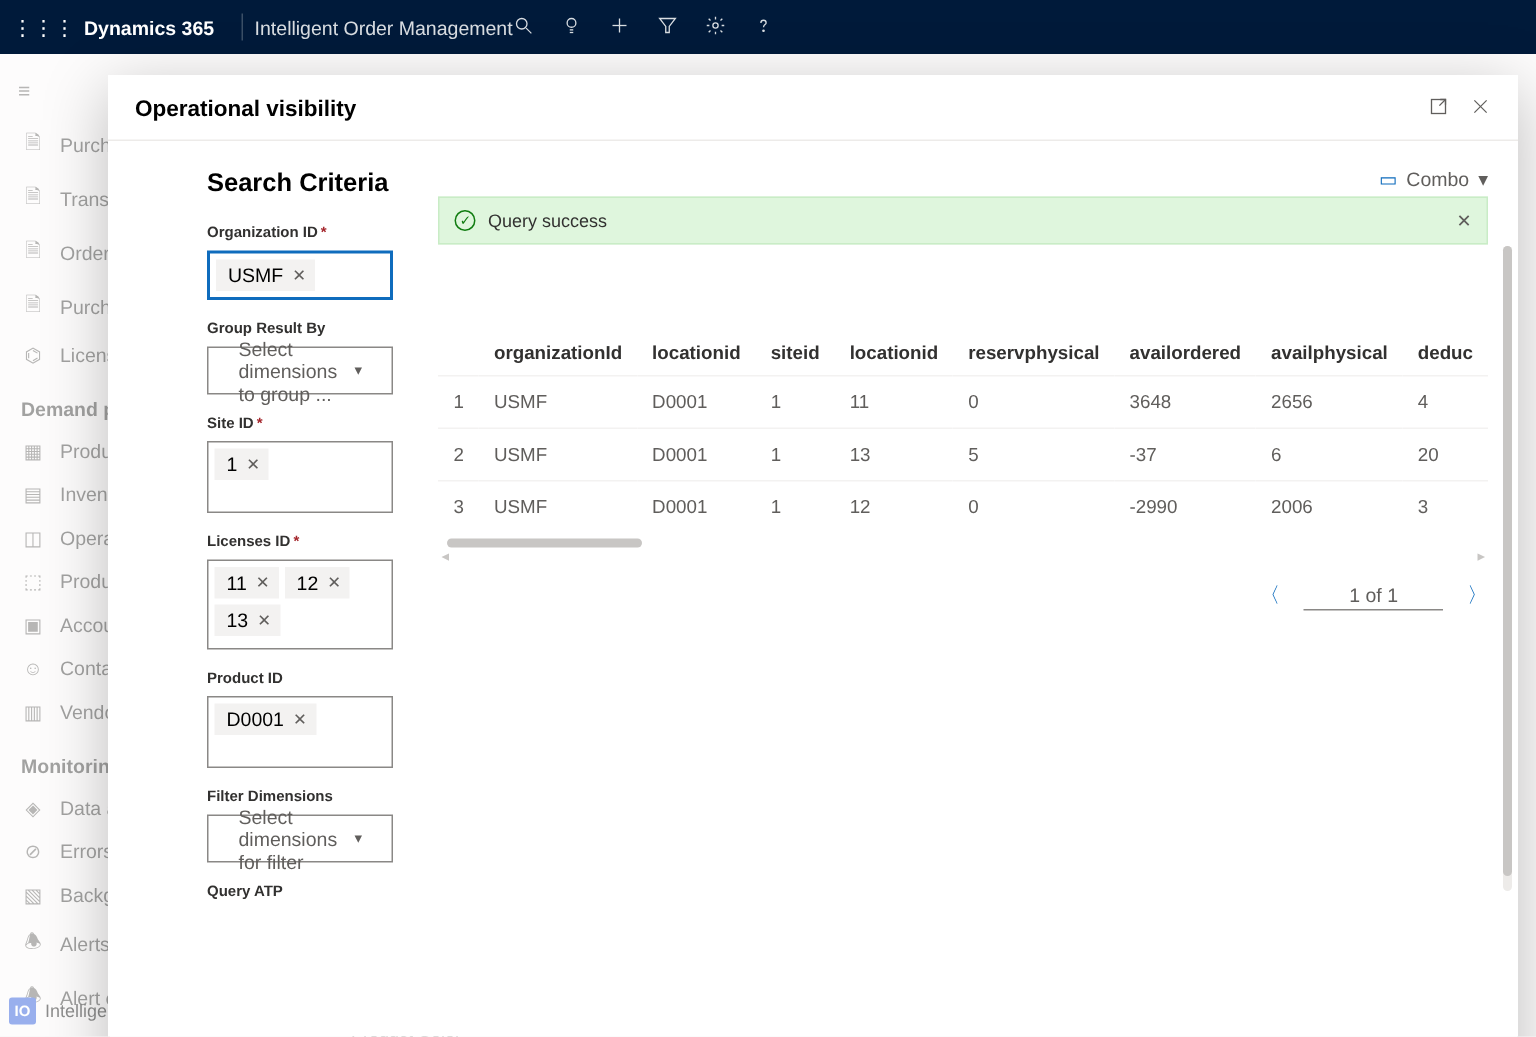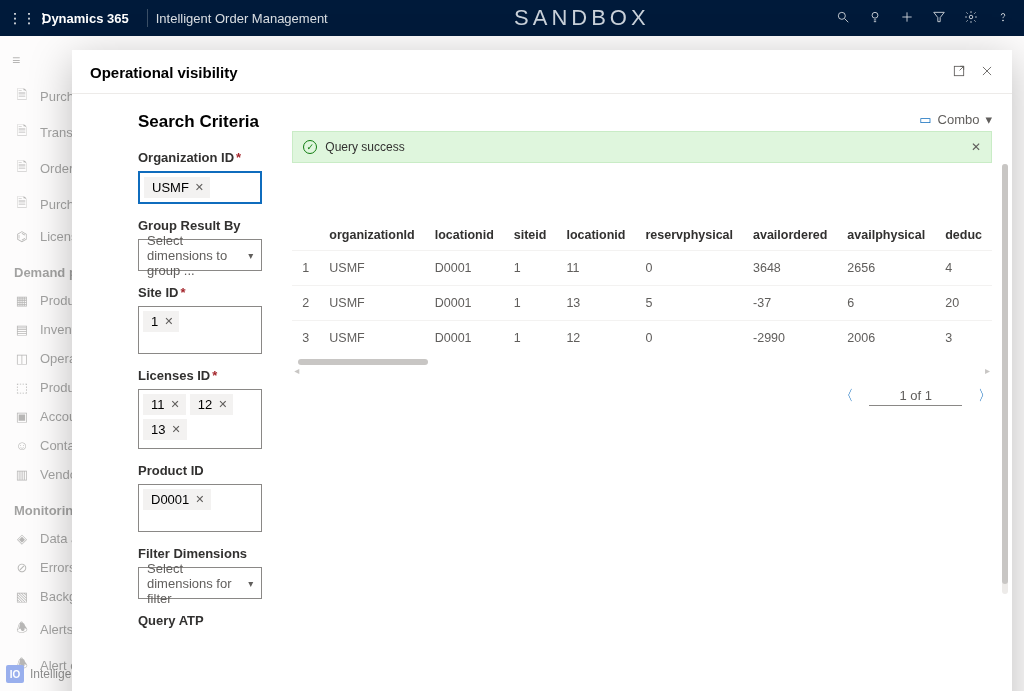--- a/index.html
+++ b/index.html
@@ -1,21 +1,21 @@
 <!DOCTYPE html>
 <html><head>
 <meta charset="utf-8">
 <style>
 * { box-sizing: border-box; margin: 0; padding: 0; font-family: "Segoe UI", Arial, sans-serif; }
 body { background: #f3f2f1; width: 1024px; height: 691px; overflow: hidden; position: relative; }
 
 
 .topbar { height: 36px; background: #001a3a; color: #fff; display: flex; align-items: center; padding: 0 8px; font-size: 13px; }
 .topbar .waffle { width: 28px; text-align: center; font-size: 14px; }
-.topbar .brand { font-weight: 600; margin-right: 10px; margin-left: 6px; }
+.topbar .brand { font-weight: 600; margin-right: 10px; margin-left: 20px; }
 .topbar .divider { width: 1px; height: 18px; background: #3b4f66; margin: 0 8px; }
 .topbar .module { opacity: .85; }
 .topbar .sandbox { flex: 1; text-align: center; font-size: 22px; letter-spacing: 4px; color: #c9d1da; font-weight: 300; }
 .topbar .icons { display: flex; gap: 18px; padding-right: 6px; }
 .topbar .icons span { cursor: pointer; opacity: .85; font-size: 14px; }
 
 
 .page { position: absolute; top: 36px; left: 0; right: 0; bottom: 0; background: #faf9f8; display: flex; }
 .sidebar { width: 180px; padding-top: 12px; font-size: 13px; color: #323130; }
 .sidebar .hamburger { padding: 4px 12px 10px; font-size: 14px; color: #605e5c; }
@@ -36,27 +36,27 @@
 
 .modal { position: absolute; top: 50px; left: 72px; width: 940px; height: 690px; background: #fff; box-shadow: 0 10px 40px rgba(0,0,0,.25); display: flex; flex-direction: column; }
 .modal-head { display: flex; align-items: center; justify-content: space-between; padding: 14px 18px 12px; border-bottom: 1px solid #edebe9; }
 .modal-head h2 { font-size: 15px; font-weight: 600; }
 .modal-head .head-icons { display: flex; gap: 14px; color: #605e5c; font-size: 14px; }
 .modal-body { flex: 1; display: flex; overflow: hidden; }
 
 
 .criteria { width: 220px; padding: 18px 20px; overflow-y: auto; margin-left: 46px; }
 .criteria h3 { font-size: 17px; font-weight: 600; margin-bottom: 18px; }
-.criteria label { display: block; font-size: 13px; font-weight: 600; margin-bottom: 6px; color: #323130; }
+.criteria label { display: block; font-size: 10px; font-weight: 600; margin-bottom: 6px; color: #323130; }
 .criteria label .req { color: #a4262c; margin-left: 2px; }
 .tagbox { border: 1px solid #8a8886; padding: 4px; min-height: 32px; display: flex; flex-wrap: wrap; gap: 4px; margin-bottom: 14px; font-size: 13px; align-content: flex-start; }
 .tagbox.focused { border: 2px solid #0f6cbd; }
 .tag { background: #f3f2f1; padding: 3px 6px 3px 8px; display: inline-flex; align-items: center; gap: 6px; font-size: 13px; }
 .tag .x { color: #605e5c; cursor: pointer; font-size: 11px; }
-.selectbox { border: 1px solid #8a8886; height: 32px; display: flex; align-items: center; justify-content: center; padding: 0 8px; font-size: 13px; color: #605e5c; margin-bottom: 14px; }
+.selectbox { border: 1px solid #8a8886; height: 32px; display: flex; align-items: center; justify-content: center; padding: 0 20px; font-size: 13px; color: #605e5c; margin-bottom: 14px; }
 .selectbox .chev { font-size: 10px; color: #605e5c; }
 
 
 .quant { flex: 1; padding: 18px 20px 10px 10px; position: relative; display: flex; flex-direction: column; }
 .quant-top { display: flex; justify-content: flex-end; margin-bottom: 4px; }
 .combo { display: flex; align-items: center; gap: 6px; color: #605e5c; font-size: 13px; cursor: pointer; }
 .combo .ic { color: #0f6cbd; }
 .quant h3 { font-size: 17px; font-weight: 600; margin-bottom: 18px; }
 .statusbar { background: #dff6dd; border: 1px solid #c9ecc6; display: flex; align-items: center; padding: 8px 10px; font-size: 12px; color: #323130; margin-bottom: 14px; }
 .statusbar .ok { color: #107c10; margin-right: 8px; border: 1.5px solid #107c10; border-radius: 50%; width: 14px; height: 14px; display: inline-flex; align-items: center; justify-content: center; font-size: 9px; }
@@ -78,21 +78,20 @@
 svg.icon { width: 14px; height: 14px; stroke: currentColor; fill: none; stroke-width: 1.5; }
 </style>
 </head>
 <body>
 
 <div class="topbar">
   <span class="waffle">⋮⋮⋮</span>
   <span class="brand">Dynamics 365</span>
   <span class="divider"></span>
   <span class="module">Intelligent Order Management</span>
-  <span class="sandbox">SANDBOX</span>
   <div class="icons">
     <span>
       <svg class="icon" viewBox="0 0 24 24">
           <circle cx="10" cy="10" r="6"></circle>
           <line x1="15" y1="15" x2="21" y2="21"></line>
         </svg>
     </span>
     <span>
       <svg class="icon" viewBox="0 0 24 24">
           <circle cx="12" cy="9" r="5"></circle>

